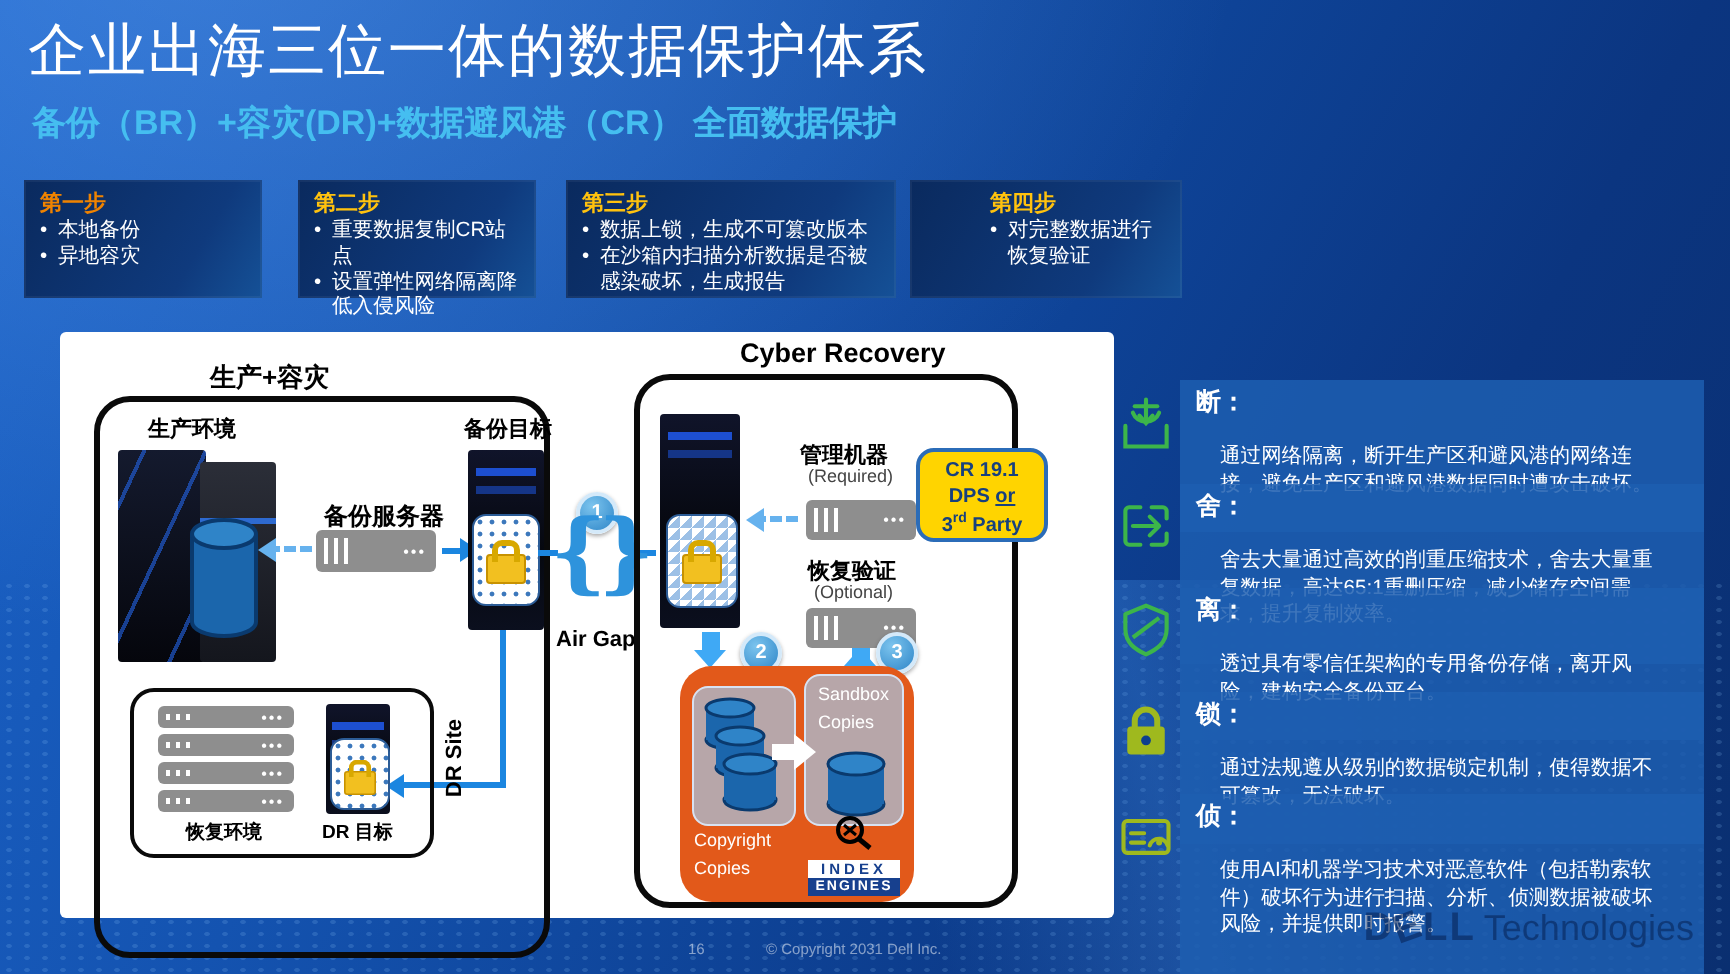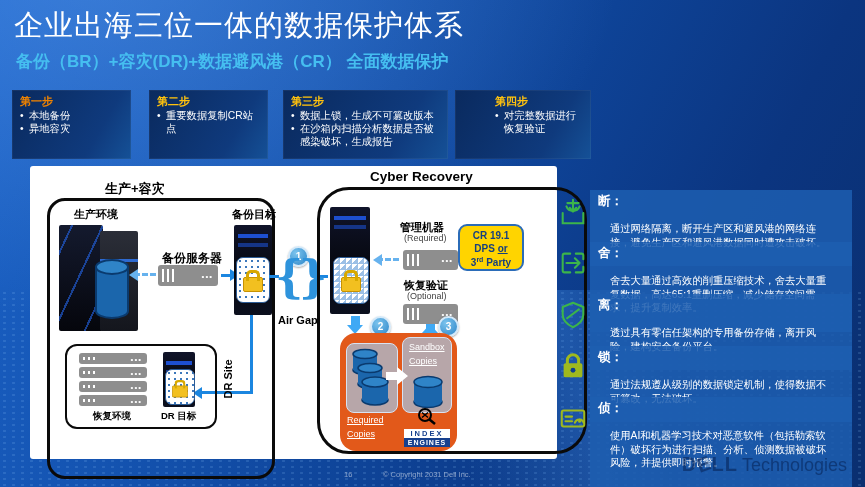--- a/index.html
+++ b/index.html
@@ -11,21 +11,21 @@
       linear-gradient(118deg,#1b63c9 0%,#1453b0 32%,#0e4397 55%,#0b3580 76%,#0a2f70 100%);}
   .texture{position:absolute;left:0;right:0;top:290px;bottom:0;pointer-events:none;
     background:
       linear-gradient(78deg, transparent 52%, rgba(70,150,240,.30) 66%, rgba(40,110,210,.12) 78%, transparent 88%),
       radial-gradient(rgba(150,205,255,.17) 1.2px, transparent 1.7px);
     background-size:100% 100%, 9px 6px;}
   
   .title{position:absolute;left:14px;top:6px;font-size:29px;font-weight:500;color:#fff;letter-spacing:1px;}
   .subtitle{position:absolute;left:16px;top:50px;font-size:17px;font-weight:bold;color:#45BEF0;}
   
-  .step{position:absolute;top:90px;height:69px;box-sizing:border-box;padding:4px 8px 0;
+  .step{position:absolute;top:90px;height:59px;box-sizing:border-box;padding:4px 8px 0;
     background:linear-gradient(120deg,#0a2a5e 0%,#0f3a7d 70%,#155197 100%);
     box-shadow:inset 0 0 0 1px rgba(255,255,255,.05);}
   .step h3{margin:0;font-size:11px;color:#FFC20E;}
   .step.s1 h3{color:#F08300;}
   .step ul{margin:1px 0 0;padding:0;list-style:none;font-size:10.3px;color:#fff;line-height:1.24;}
   .step li{padding-left:9px;position:relative;}
   .step li::before{content:"•";position:absolute;left:0;}
   
   .panel{position:absolute;left:30px;top:166px;width:527px;height:293px;background:#fff;
     border-radius:3px;color:#000;}
@@ -71,21 +71,21 @@
     font-size:10px;font-weight:bold;display:flex;align-items:center;justify-content:center;
     box-shadow:0 1px 2px rgba(0,0,0,.35);box-sizing:content-box;}
   .brace{position:absolute;font-family:"DejaVu Serif",serif;font-size:44px;font-weight:bold;color:#2e93dc;line-height:1;}
   
   .crnote{position:absolute;background:#FFD400;border:2px solid #2b6cb8;border-radius:9px;
     text-align:center;color:#17407e;font-weight:bold;font-size:10px;line-height:1.3;padding-top:3px;box-sizing:border-box;}
   .crnote .u{text-decoration:underline;}
   
   .orange{position:absolute;background:#E2591A;border-radius:16px;}
   .graybox{position:absolute;background:rgba(175,180,195,.85);border:1px solid #d8e2f2;border-radius:8px;}
-  .whitetxt{position:absolute;color:#fff;font-size:9px;line-height:1.6;text-decoration:underline;}
+  .whitetxt{position:absolute;color:#fff;font-size:9px;line-height:1.6;}
   .ie-logo{position:absolute;text-align:center;}
   .ie-top{background:#fff;color:#17408e;font-weight:bold;font-size:7.5px;letter-spacing:2px;line-height:1.2;}
   .ie-bot{background:#17408e;color:#fff;font-weight:bold;font-size:7px;letter-spacing:1px;line-height:1.3;}
   .drsite{position:absolute;font-weight:bold;font-size:11px;transform:rotate(-90deg);transform-origin:center;}
   
   .ftitle{position:absolute;left:575px;top:163px;width:290px;text-align:center;
     font-size:18px;font-weight:bold;color:#C3D82E;}
   .feat{position:absolute;left:590px;width:262px;box-sizing:border-box;
     background:rgba(29,94,176,.85);padding:3px 8px 5px;}
   .feat h4{margin:0;font-size:12.5px;color:#fff;}
@@ -113,20 +113,21 @@
     <h3>第一步</h3>
     <ul>
       <li>本地备份</li>
       <li>异地容灾</li>
     </ul>
   </div>
   <div class="step s2" style="left:149px;width:119px;">
     <h3>第二步</h3>
     <ul>
       <li>重要数据复制CR站点</li>
+      <li>设置弹性网络隔离降低入侵风险</li>
     </ul>
   </div>
   <div class="step s3" style="left:283px;width:165px;">
     <h3>第三步</h3>
     <ul>
       <li>数据上锁，生成不可篡改版本</li>
       <li>在沙箱内扫描分析数据是否被感染破坏，生成报告</li>
     </ul>
   </div>
   <div class="step s4" style="left:455px;width:136px;padding-left:40px;">
@@ -186,21 +187,21 @@
       <div class="drsite" style="left:158px;top:172px;">DR Site</div>
     </div>
 
     <div class="badge" style="left:258px;top:80px;">1</div>
     <div class="hline" style="left:239px;top:109px;width:10px;"></div>
     <div class="hline" style="left:284px;top:109px;width:14px;"></div>
     <div class="brace" style="left:245px;top:89px;">{</div>
     <div class="brace" style="left:269px;top:89px;">}</div>
     <div class="dlabel" style="left:248px;top:148px;font-size:11px;">Air Gap</div>
 
-    <div class="bigbox" style="left:287px;top:21px;width:270px;height:267px;border-radius:32px;">
+    <div class="bigbox" style="left:287px;top:21px;width:192px;height:267px;">
       <div class="tower" style="left:10px;top:17px;width:40px;height:107px;">
         <div class="vault striped" style="left:3px;top:50px;width:34px;height:45px;">
           <div class="lock"></div>
         </div>
       </div>
 
       <div class="dlabel" style="left:80px;top:30px;font-size:11px;">管理机器</div>
       <div class="dlabel" style="left:84px;top:43px;font-size:9px;color:#444;font-weight:normal;">(Required)</div>
       <div class="server" style="left:83px;top:60px;width:55px;height:20px;"></div>
       <div class="dash" style="left:57px;top:68px;width:22px;"></div>
@@ -248,21 +249,21 @@
               <ellipse cx="16" cy="28" rx="14" ry="5.5" fill="#1b66ac"></ellipse>
                 <rect x="2" y="8" width="28" height="20" fill="#1b66ac" stroke="none"></rect>
                 <ellipse cx="16" cy="8" rx="14" ry="5.5" fill="#2f84c8"></ellipse>
             </g>
           </svg>
         </div>
         <svg style="position:absolute;left:46px;top:34px;" width="22" height="18">
           <polygon points="0,5 11,5 11,0 22,9 11,18 11,13 0,13" fill="#fff"></polygon>
         </svg>
         <div class="whitetxt" style="left:7px;top:80px;">
-          <span>Required</span><br><span>Copies</span>
+          <span>Copyright</span><br><span>Copies</span>
         </div>
         <div class="ie-logo" style="left:64px;top:74px;width:46px;">
           <svg width="20" height="18">
             <circle cx="8" cy="8" r="6" fill="none" stroke="#000" stroke-width="2"></circle>
             <path d="M12.5 12.5 L18 17" stroke="#000" stroke-width="2.5"></path>
             <path d="M5 5.5 l6 5 M11 5.5 l-6 5" stroke="#000" stroke-width="1.5"></path>
           </svg>
           <div class="ie-top">INDEX</div>
           <div class="ie-bot">ENGINES</div>
         </div>

